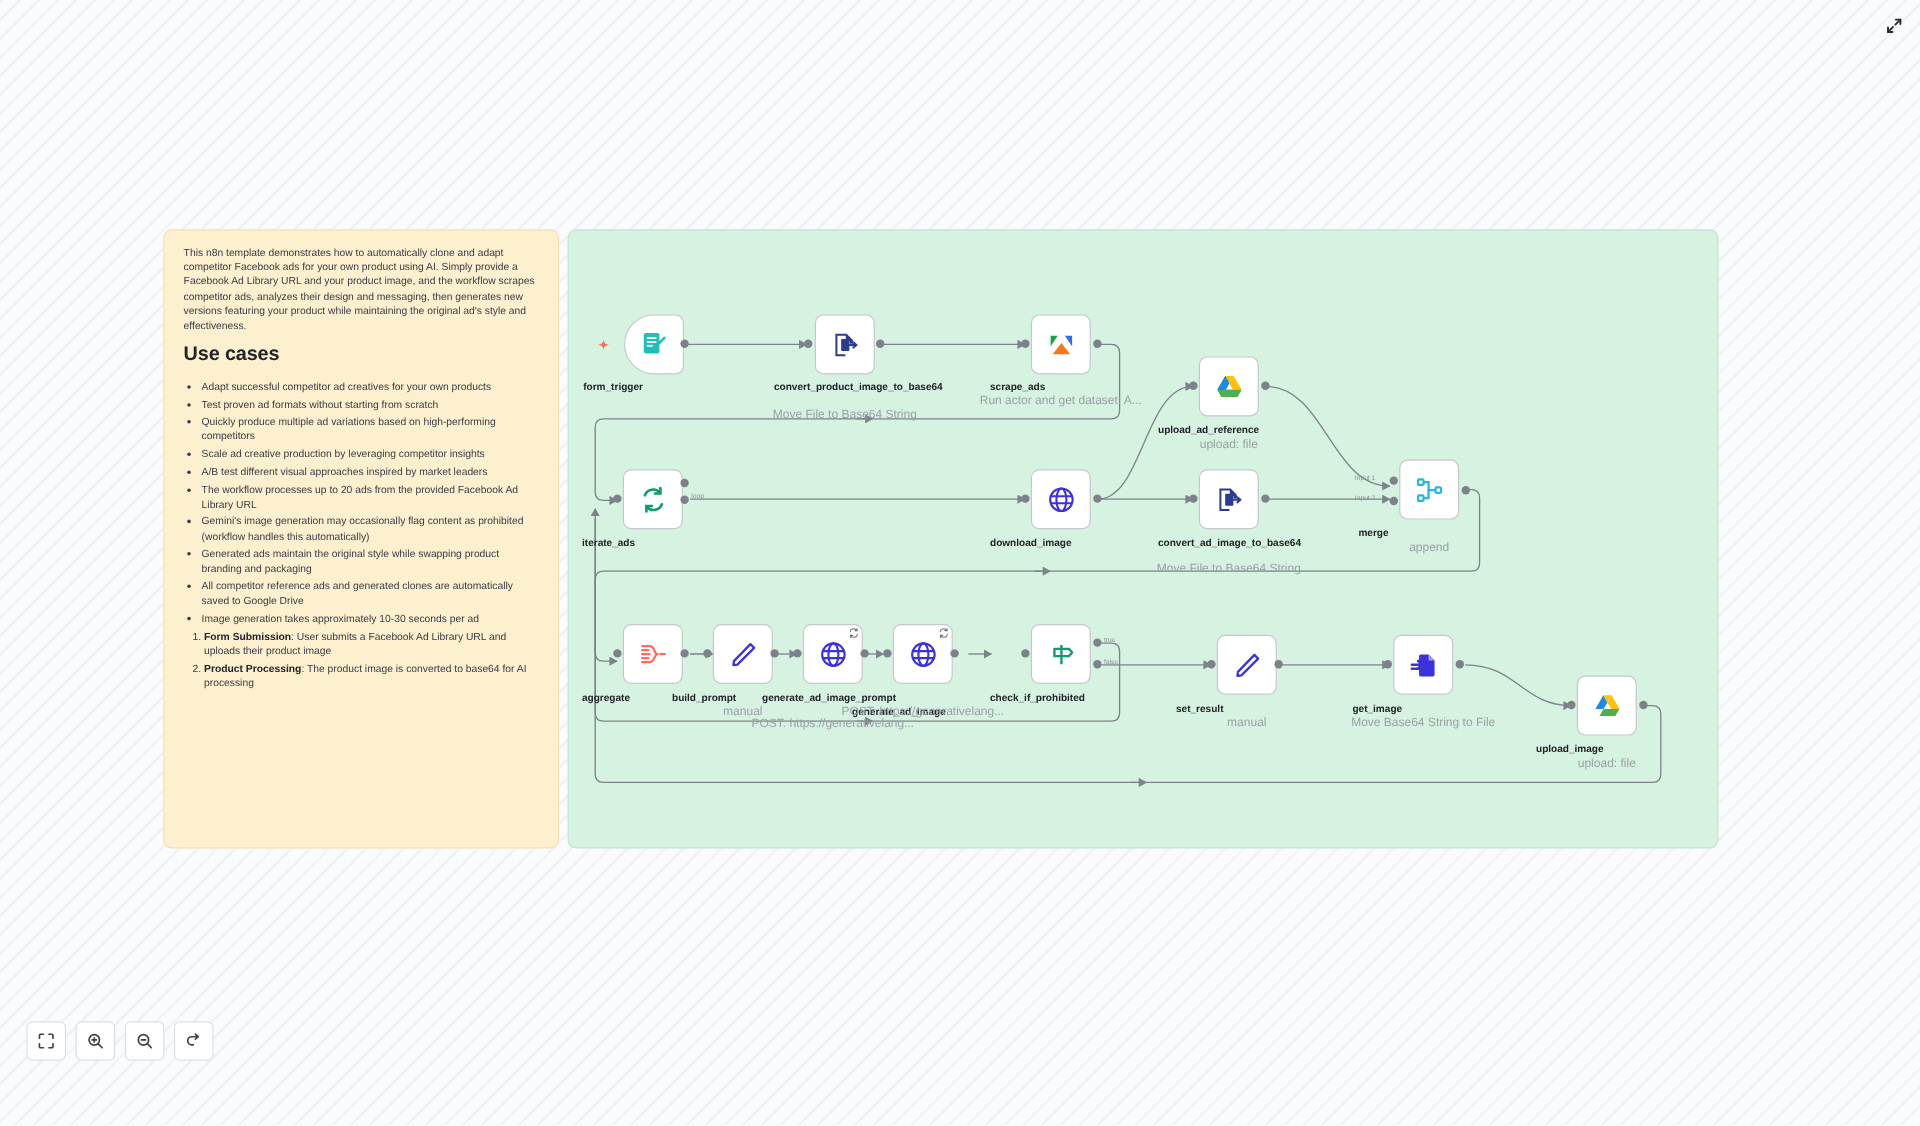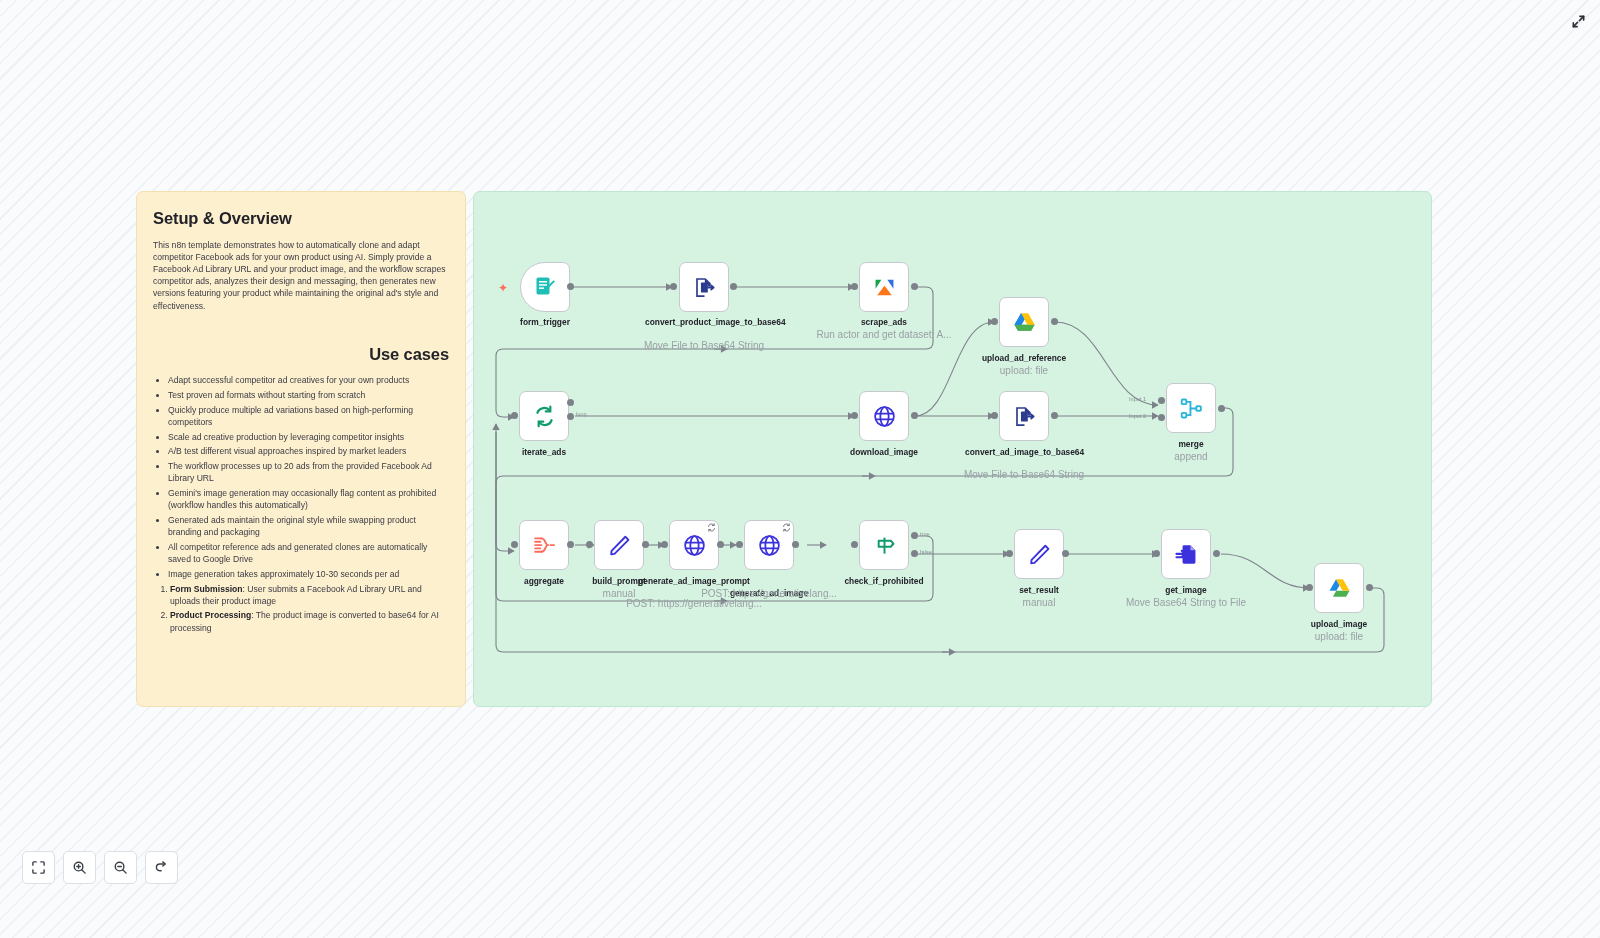--- a/index.html
+++ b/index.html
@@ -46,21 +46,21 @@
     color: #2b2b33;
   }
   .sticky h2 {
     font-size: 16.5px;
     line-height: 1.25;
     margin: 4px 0 10px 0;
     font-weight: 700;
     color: #22222a;
     letter-spacing: -0.1px;
   }
-  .sticky h2.spaced { margin-top: 32px; text-align: right; }
+  .sticky h2.spaced { margin-top: 8px; }
   .sticky p {
     font-size: 8.6px;
     line-height: 1.42;
     margin: 0 0 4px 0;
     color: #3a3a45;
   }
   .sticky ul, .sticky ol {
     margin: 0; padding-left: 15px;
     font-size: 8.6px; line-height: 1.42;
     color: #3a3a45;
@@ -107,21 +107,20 @@
   }
   .node svg { display:block; }
   .node .badge {
     position: absolute; top: 2px; right: 2px;
     width: 9px; height: 9px;
     color: #6b6f76;
   }
   .node-label {
     position: absolute;
     width: 118px;
-    text-align: center;
     font-size: 8.4px;
     font-weight: 700;
     color: #22222a;
     line-height: 1.22;
     z-index: 11;
     pointer-events: none;
   }
   .node-sub {
     position: absolute;
     width: 140px;
@@ -181,21 +180,20 @@
   <div id="expand-btn">
     <svg width="15" height="15" viewBox="0 0 16 16" fill="none" stroke="#2c2f36" stroke-width="1.7" stroke-linecap="round" stroke-linejoin="round">
       <path d="M9.5 2.5h4v4"></path>
       <path d="M13.5 2.5L9 7"></path>
       <path d="M6.5 13.5h-4v-4"></path>
       <path d="M2.5 13.5L7 9"></path>
     </svg>
   </div>
 
   <div class="sticky">
-    <h2>Setup &amp; Overview</h2>
     <p>This n8n template demonstrates how to automatically clone and adapt competitor Facebook ads for your own product using AI. Simply provide a Facebook Ad Library URL and your product image, and the workflow scrapes competitor ads, analyzes their design and messaging, then generates new versions featuring your product while maintaining the original ad's style and effectiveness.</p>
 
     <h2 class="spaced">Use cases</h2>
     <ul>
       <li>Adapt successful competitor ad creatives for your own products</li>
       <li>Test proven ad formats without starting from scratch</li>
       <li>Quickly produce multiple ad variations based on high-performing competitors</li>
       <li>Scale ad creative production by leveraging competitor insights</li>
       <li>A/B test different visual approaches inspired by market leaders</li>
     </ul>

